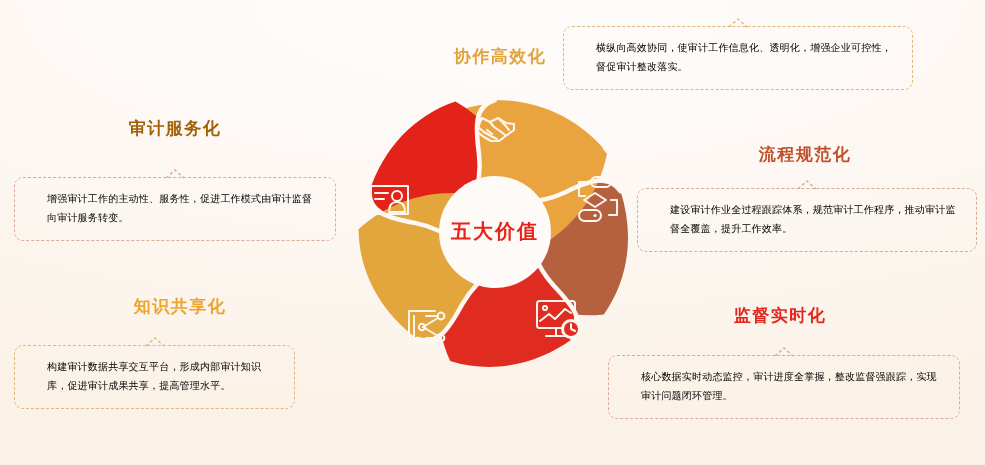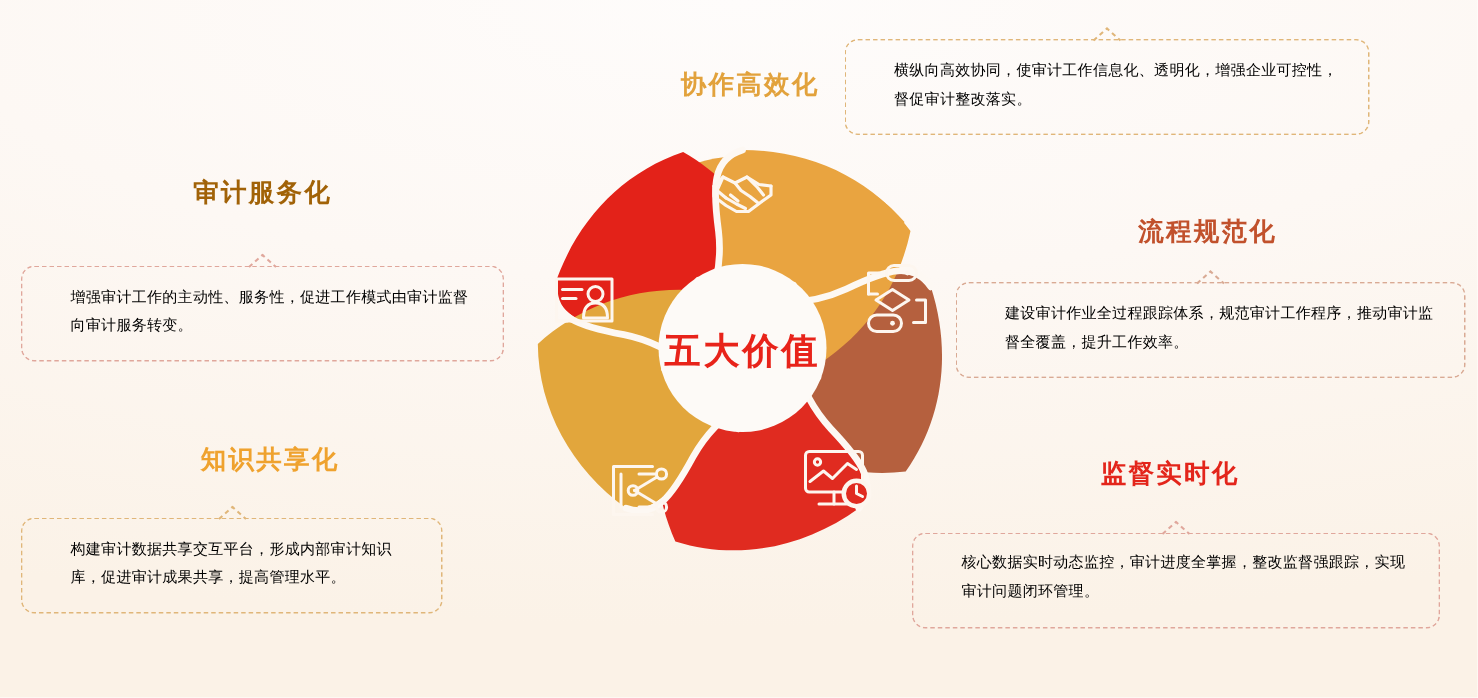--- a/index.html
+++ b/index.html
@@ -44,29 +44,29 @@
 
   #b-service { left:14px;  top:177px; width:322px; }
   #t-service { left:55px;  top:120px; width:240px; }
 
   #b-process { left:637px; top:188px; width:340px; }
   #t-process { left:690px; top:146px; width:230px; }
 
   #b-know    { left:14px;  top:345px; width:281px; }
   #t-know    { left:60px;  top:298px; width:240px; }
 
-  #b-monitor { left:608px; top:355px; width:352px;font-family:Liberation Mono, monospace; }
+  #b-monitor { left:608px; top:355px; width:352px; }
   #t-monitor { left:660px; top:307px; width:240px; }
 
   .center-label{
     position:absolute;
     left:0; top:0; width:100%;
     text-align:center;
     font-weight:bold;
-    font-size:24px;
+    font-size:20px;
     letter-spacing:2px;
   }
 </style>
 </head>
 <body>
 
 <div id="canvas">
 
   <svg id="pinwheel" width="300" height="300" viewBox="0 0 300 300" style="position:absolute; left:345px; top:82px;">
     <defs>

